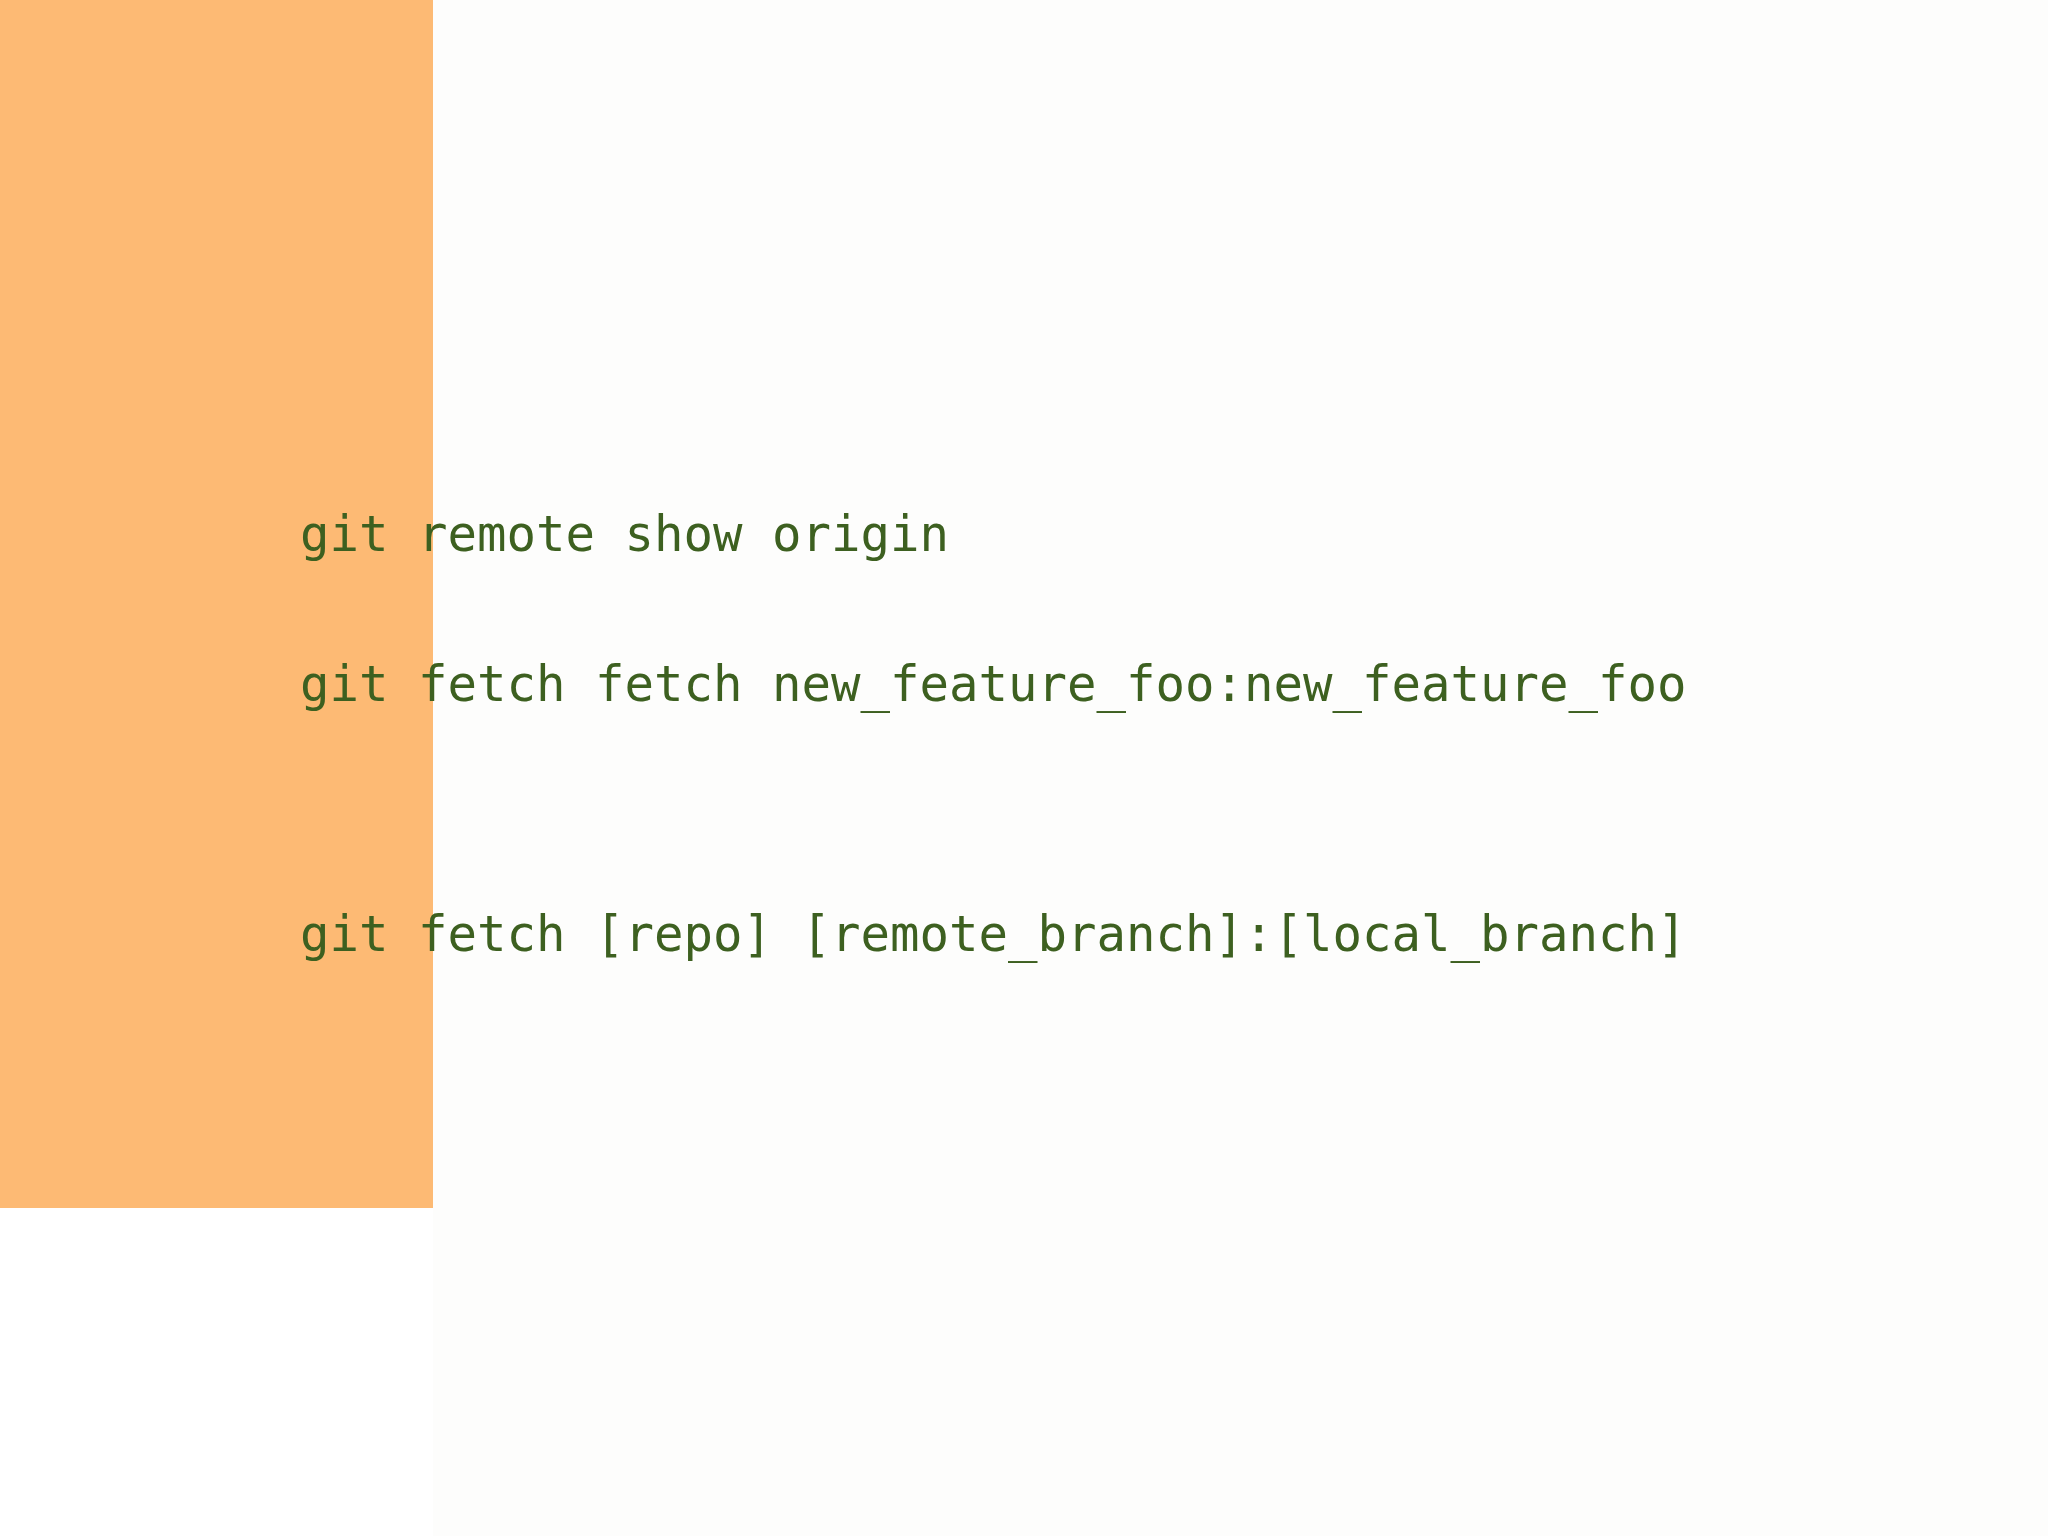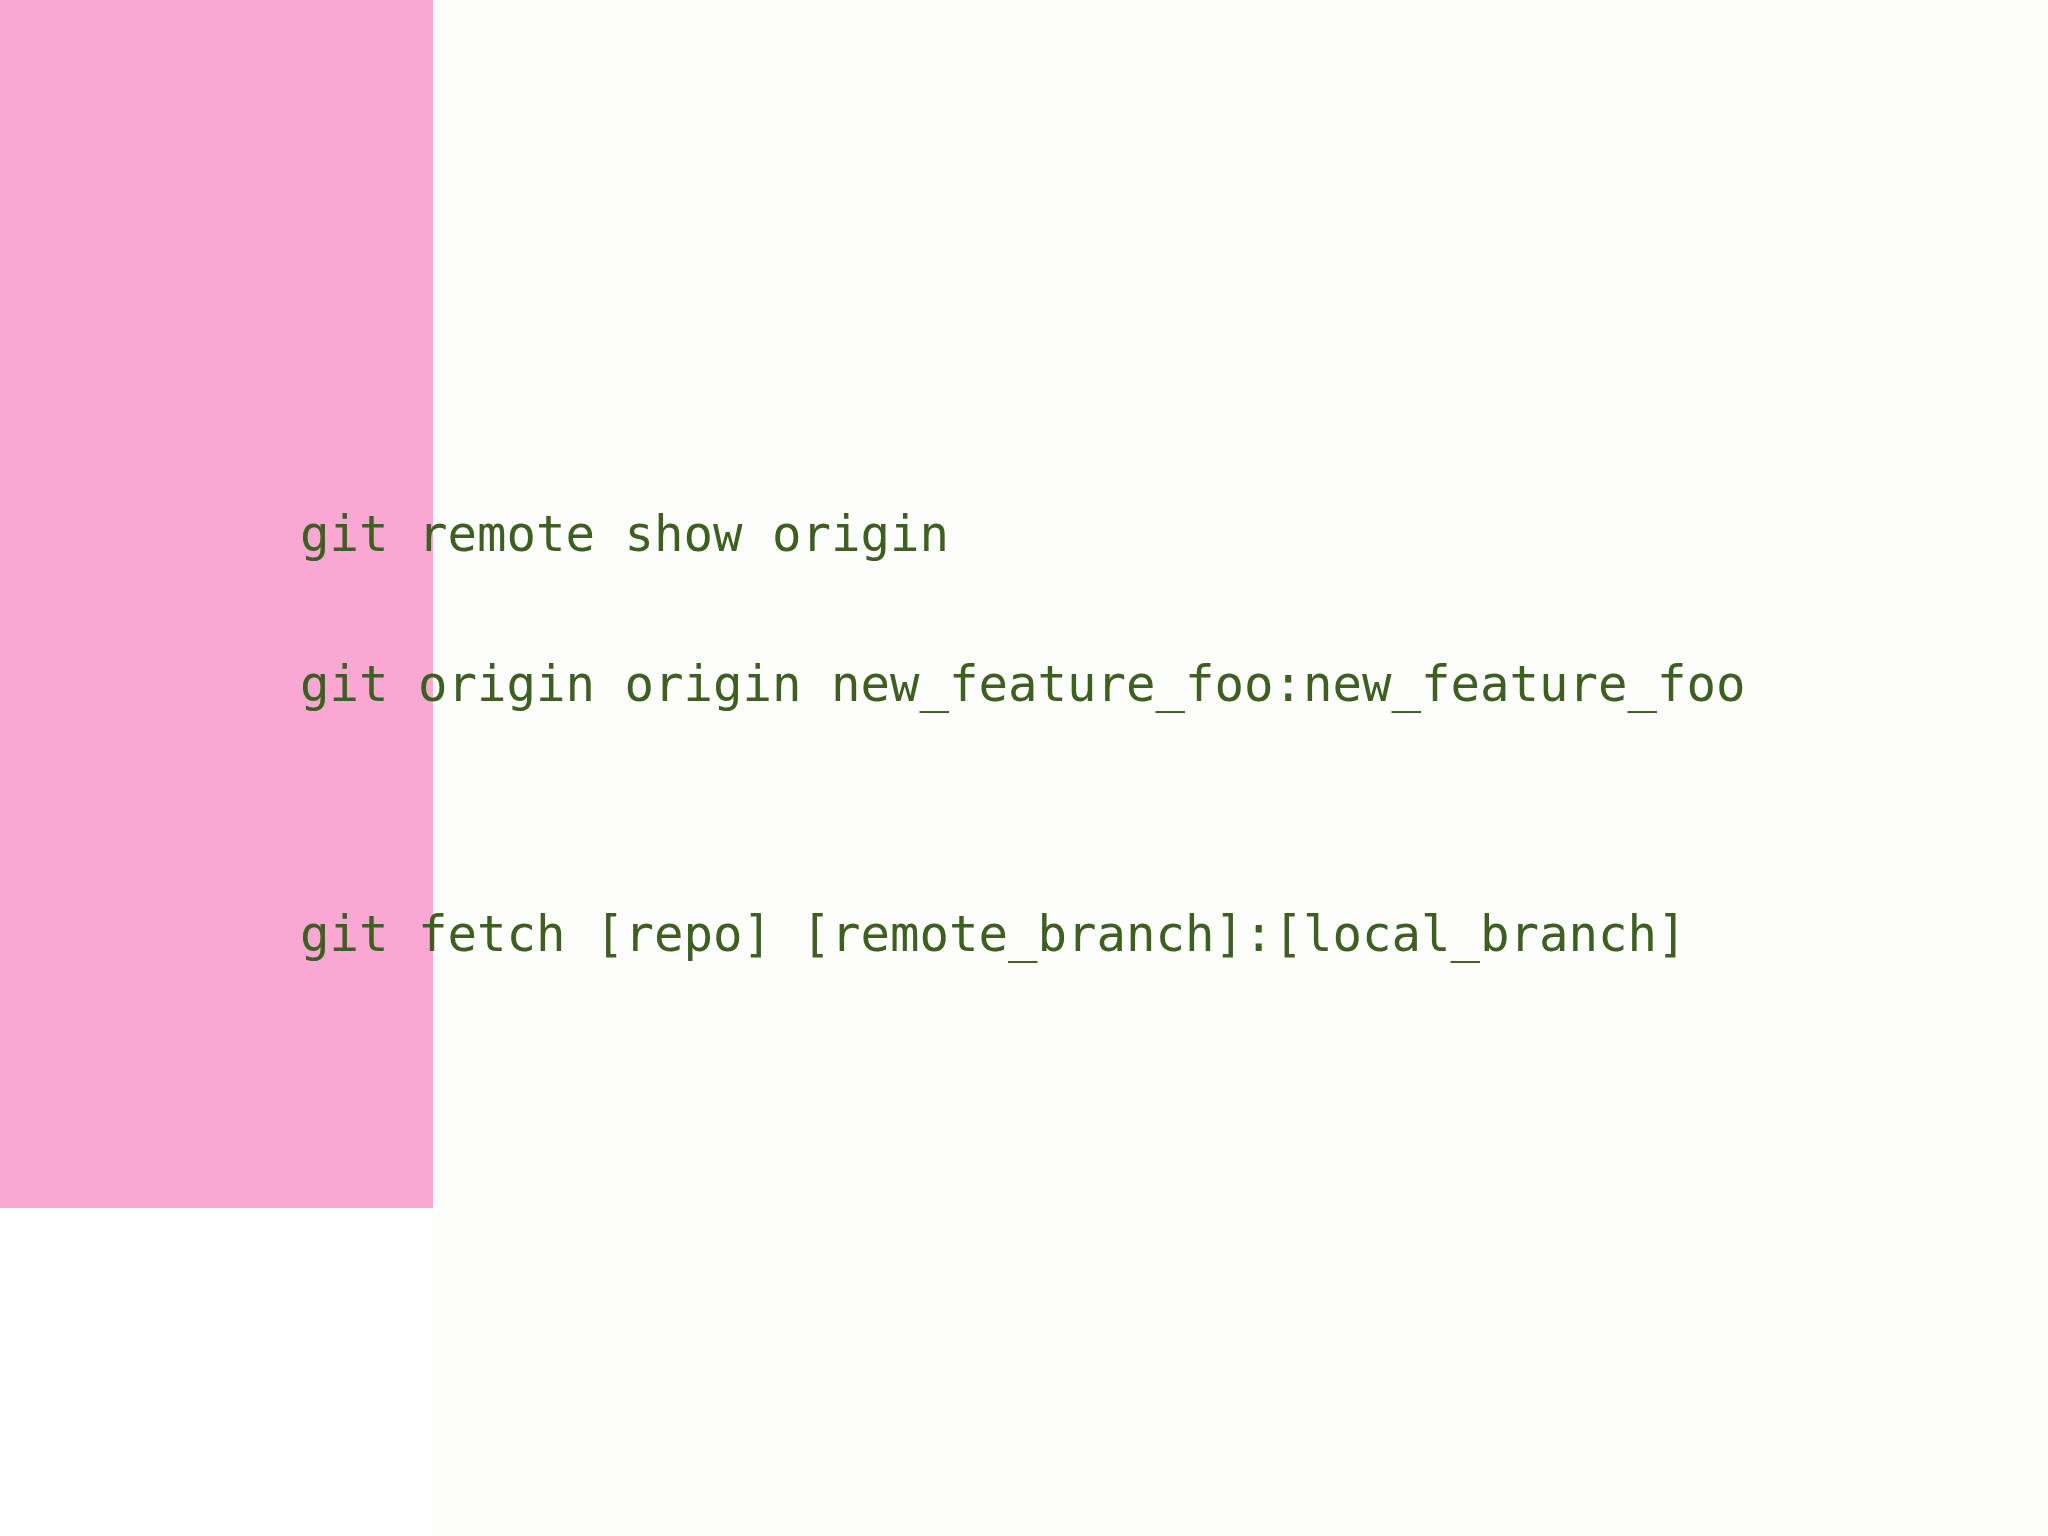--- a/index.html
+++ b/index.html
@@ -12,21 +12,21 @@
     background: #ffffff;
     font-family: "DejaVu Sans Mono", monospace;
     overflow: hidden;
   }
 
   
   .slide {
     position: relative;
     width: 2048px;
     height: 1208px;
-    background: #f9a8d4;
+    background: #fdba74;
     box-sizing: border-box;
   }
 
   
   .slide-tint {
     position: absolute;
     left: 433px;
     top: 0;
     width: 1615px;
     height: 1536px;
@@ -62,19 +62,19 @@
 <body>
 
 <div class="slide">
 
   <div class="slide-tint"></div>
 
   <div class="code-block">
 
     <pre class="code-line line-1">git remote show origin</pre>
 
-    <pre class="code-line line-2">git origin origin new_feature_foo:new_feature_foo</pre>
+    <pre class="code-line line-2">git fetch fetch new_feature_foo:new_feature_foo</pre>
 
     <pre class="code-line line-3">git fetch [repo] [remote_branch]:[local_branch]</pre>
 
   </div>
 
 </div>
 
 </body></html>

